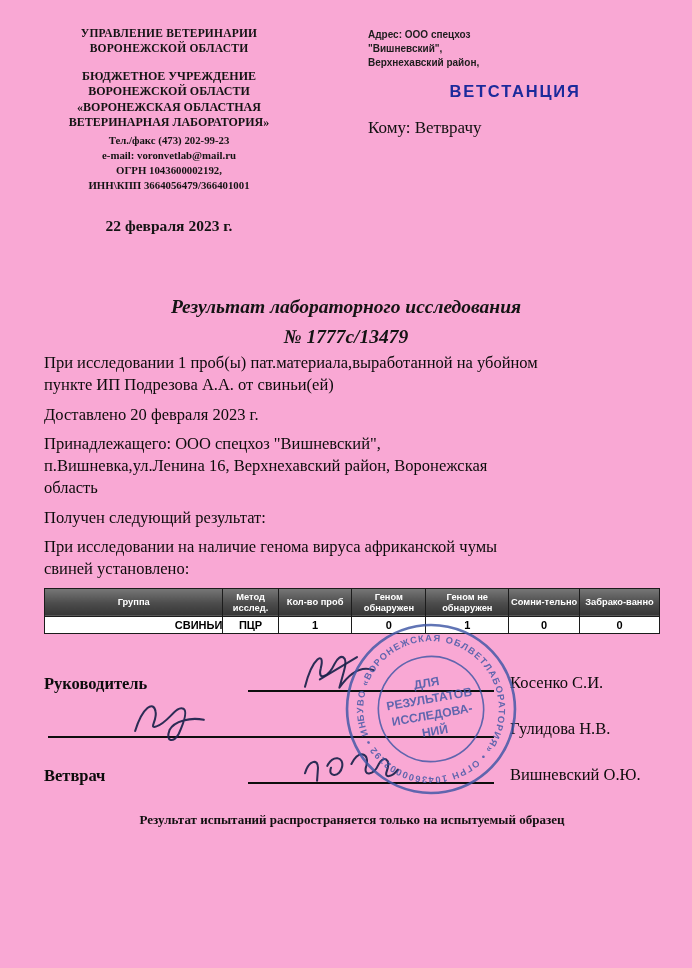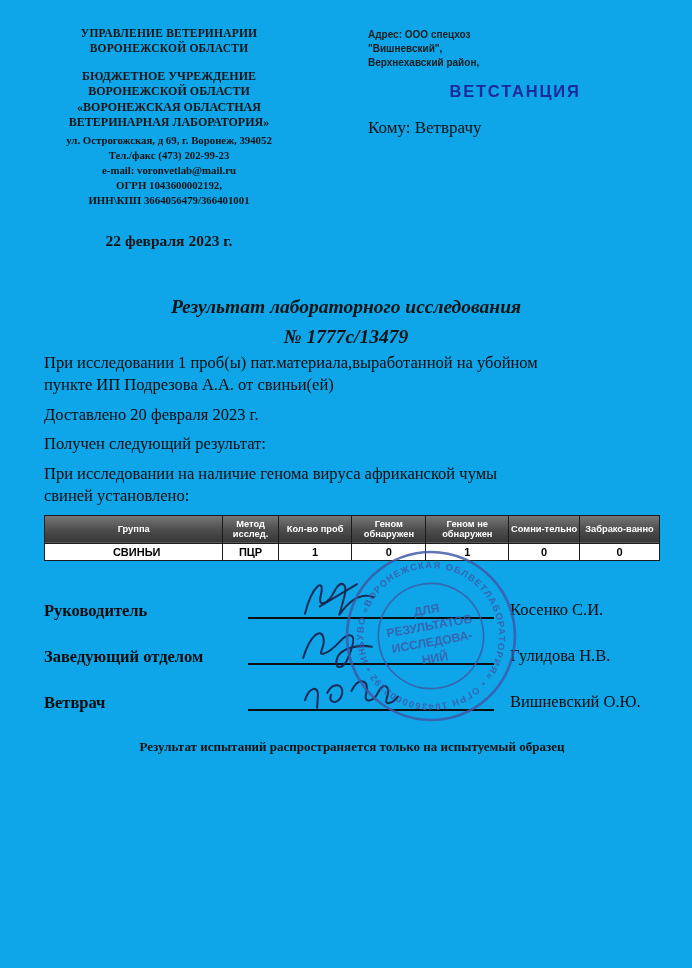--- a/index.html
+++ b/index.html
@@ -1,19 +1,19 @@
 <!DOCTYPE html>
 <html style="--station_blue: #1b2a9b; --stamp_blue: #3f57a6; --table_header_bg: #4c4c4c; --signature_ink: #19224a;"><head>
 <meta charset="utf-8">
 <style>
   * { margin:0; padding:0; box-sizing:border-box; }
   html,body { background:#ffffff; }
   .page {
     position:relative; width:692px; height:968px; margin:0 auto;
-    background:#0ea5e9; color:#141414; overflow:hidden;
+    background:#f9a8d4; color:#141414; overflow:hidden;
     font-family:"Liberation Serif", serif;
   }
 
   
   .letterhead { position:absolute; left:36px; top:26px; width:266px; text-align:center; }
   .lh-dept  { font-weight:700; font-size:11.5px; line-height:1.3; letter-spacing:.2px; }
   .lh-org   { margin-top:13px; font-weight:700; font-size:12px; line-height:1.28; }
   .lh-small { font-weight:700; font-size:10.8px; line-height:1.38; }
   .lh-small-wrap { margin-top:3px; }
   .lh-date  { margin-top:24px; font-weight:700; font-size:15.5px; }
@@ -40,21 +40,21 @@
                   font-family:"Liberation Sans", sans-serif; }
   table.results th {
     background:linear-gradient(180deg,#787878, var(--table_header_bg,#4c4c4c) 55%, #363636);
     color:#fff; font-size:9.3px; font-weight:700; line-height:1.15;
     border:1px solid #1c1c1c; padding:3px 1px; vertical-align:middle; text-align:center;
   }
   table.results td {
     border:1px solid #1c1c1c; background:#fff; color:#000;
     font-weight:700; font-size:11px; text-align:center; padding:2px 0;
   }
-  table.results td.cell-left { text-align:center; padding-left:6px; }
+  table.results td.cell-left { text-align:right; padding-left:6px; }
 
   
   .signatures { position:relative; margin-top:14px; }
   .sig-row  { display:flex; align-items:flex-end; height:46px; }
   .sig-role { width:200px; font-weight:700; font-size:16.5px; }
   .sig-line { flex:1; border-bottom:2px solid #0e0e0e; position:relative; height:100%; margin:0 16px 2px 4px; }
   .sig-name { width:150px; font-size:16.5px; padding-bottom:1px; }
   .squiggle { position:absolute; left:16%; bottom:-8px; height:52px; width:140px; }
   .squiggle path { fill:none; stroke:var(--signature_ink,#19224a); stroke-width:2.2;
                    stroke-linecap:round; stroke-linejoin:round; opacity:.92; }
@@ -80,21 +80,20 @@
       <div>УПРАВЛЕНИЕ ВЕТЕРИНАРИИ</div>
       <div>ВОРОНЕЖСКОЙ ОБЛАСТИ</div>
     </div>
     <div class="lh-org">
       <div>БЮДЖЕТНОЕ УЧРЕЖДЕНИЕ</div>
       <div>ВОРОНЕЖСКОЙ ОБЛАСТИ</div>
       <div>«ВОРОНЕЖСКАЯ ОБЛАСТНАЯ</div>
       <div>ВЕТЕРИНАРНАЯ ЛАБОРАТОРИЯ»</div>
     </div>
     <div class="lh-small-wrap">
-      <div class="lh-small">ул. Острогожская, д 69, г. Воронеж, 394052</div>
       <div class="lh-small">Тел./факс  (473) 202-99-23</div>
       <div class="lh-small">e-mail: voronvetlab@mail.ru</div>
       <div class="lh-small">ОГРН 1043600002192,</div>
       <div class="lh-small">ИНН\КПП 3664056479/366401001</div>
     </div>
     <div class="lh-date">22 февраля 2023 г.</div>
   </div>
 
   <div class="recipient">
     <div class="rc-addr">
@@ -110,20 +109,25 @@
     <div>Результат лабораторного исследования</div>
     <div>№ 1777с/13479</div>
   </div>
 
   <div class="body-block">
     <div class="para">
       <div>При исследовании 1 проб(ы) пат.материала,выработанной на убойном</div>
       <div>пункте ИП Подрезова А.А. от свиньи(ей)</div>
     </div>
     <div class="para">Доставлено 20 февраля 2023 г.</div>
+    <div class="para">
+      <div>Принадлежащего: ООО спецхоз "Вишневский",</div>
+      <div>п.Вишневка,ул.Ленина 16, Верхнехавский район, Воронежская</div>
+      <div>область</div>
+    </div>
     <div class="para">Получен следующий результат:</div>
     <div class="para">
       <div>При исследовании на наличие генома вируса африканской чумы</div>
       <div>свиней установлено:</div>
     </div>
 
     <table class="results">
       <colgroup>
         <col style="width:29%">
           <col style="width:9%">
@@ -164,21 +168,20 @@
         <span class="sig-line">
           <svg class="squiggle" viewBox="0 0 140 56">
             <path d="M14,44 C22,12 36,4 31,24 C27,38 39,34 46,19 C52,7 61,10 56,27 L51,45 C62,29 75,21 88,26"></path>
             <path d="M30,36 L70,12"></path>
           </svg>
         </span>
         <span class="sig-name">Косенко С.И.</span>
       </div>
 
       <div class="sig-row">
-        <span class="sig-role">Заведующий отделом</span>
         <span class="sig-line">
           <svg class="squiggle" viewBox="0 0 140 56">
             <path d="M12,42 C20,16 32,9 34,21 C36,31 26,40 35,37 C48,33 56,14 64,18 C69,21 64,34 59,45 C54,55 44,54 49,41 C54,31 72,27 86,30"></path>
           </svg>
         </span>
         <span class="sig-name">Гулидова Н.В.</span>
       </div>
 
       <div class="sig-row">
         <span class="sig-role">Ветврач</span>

